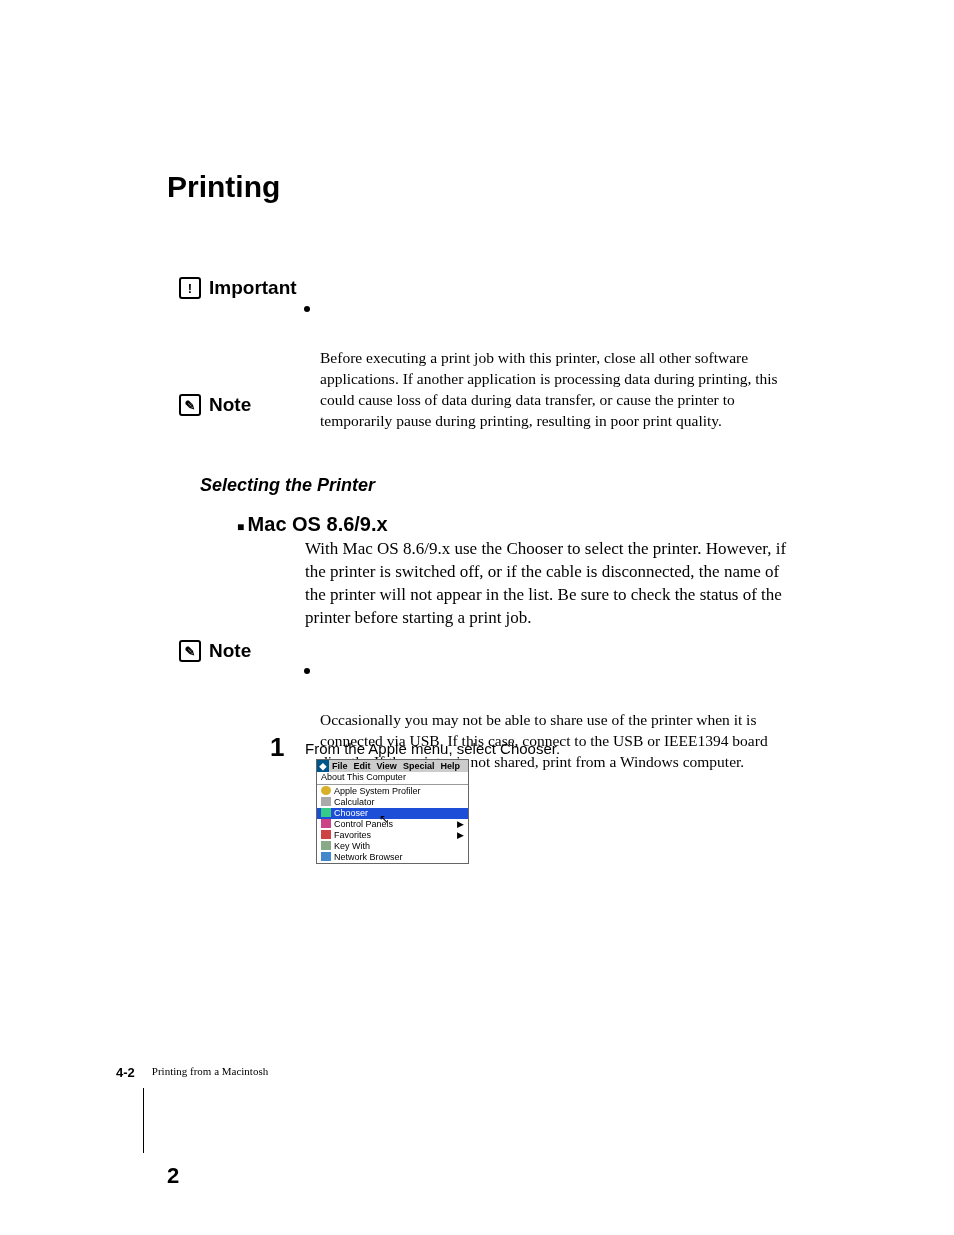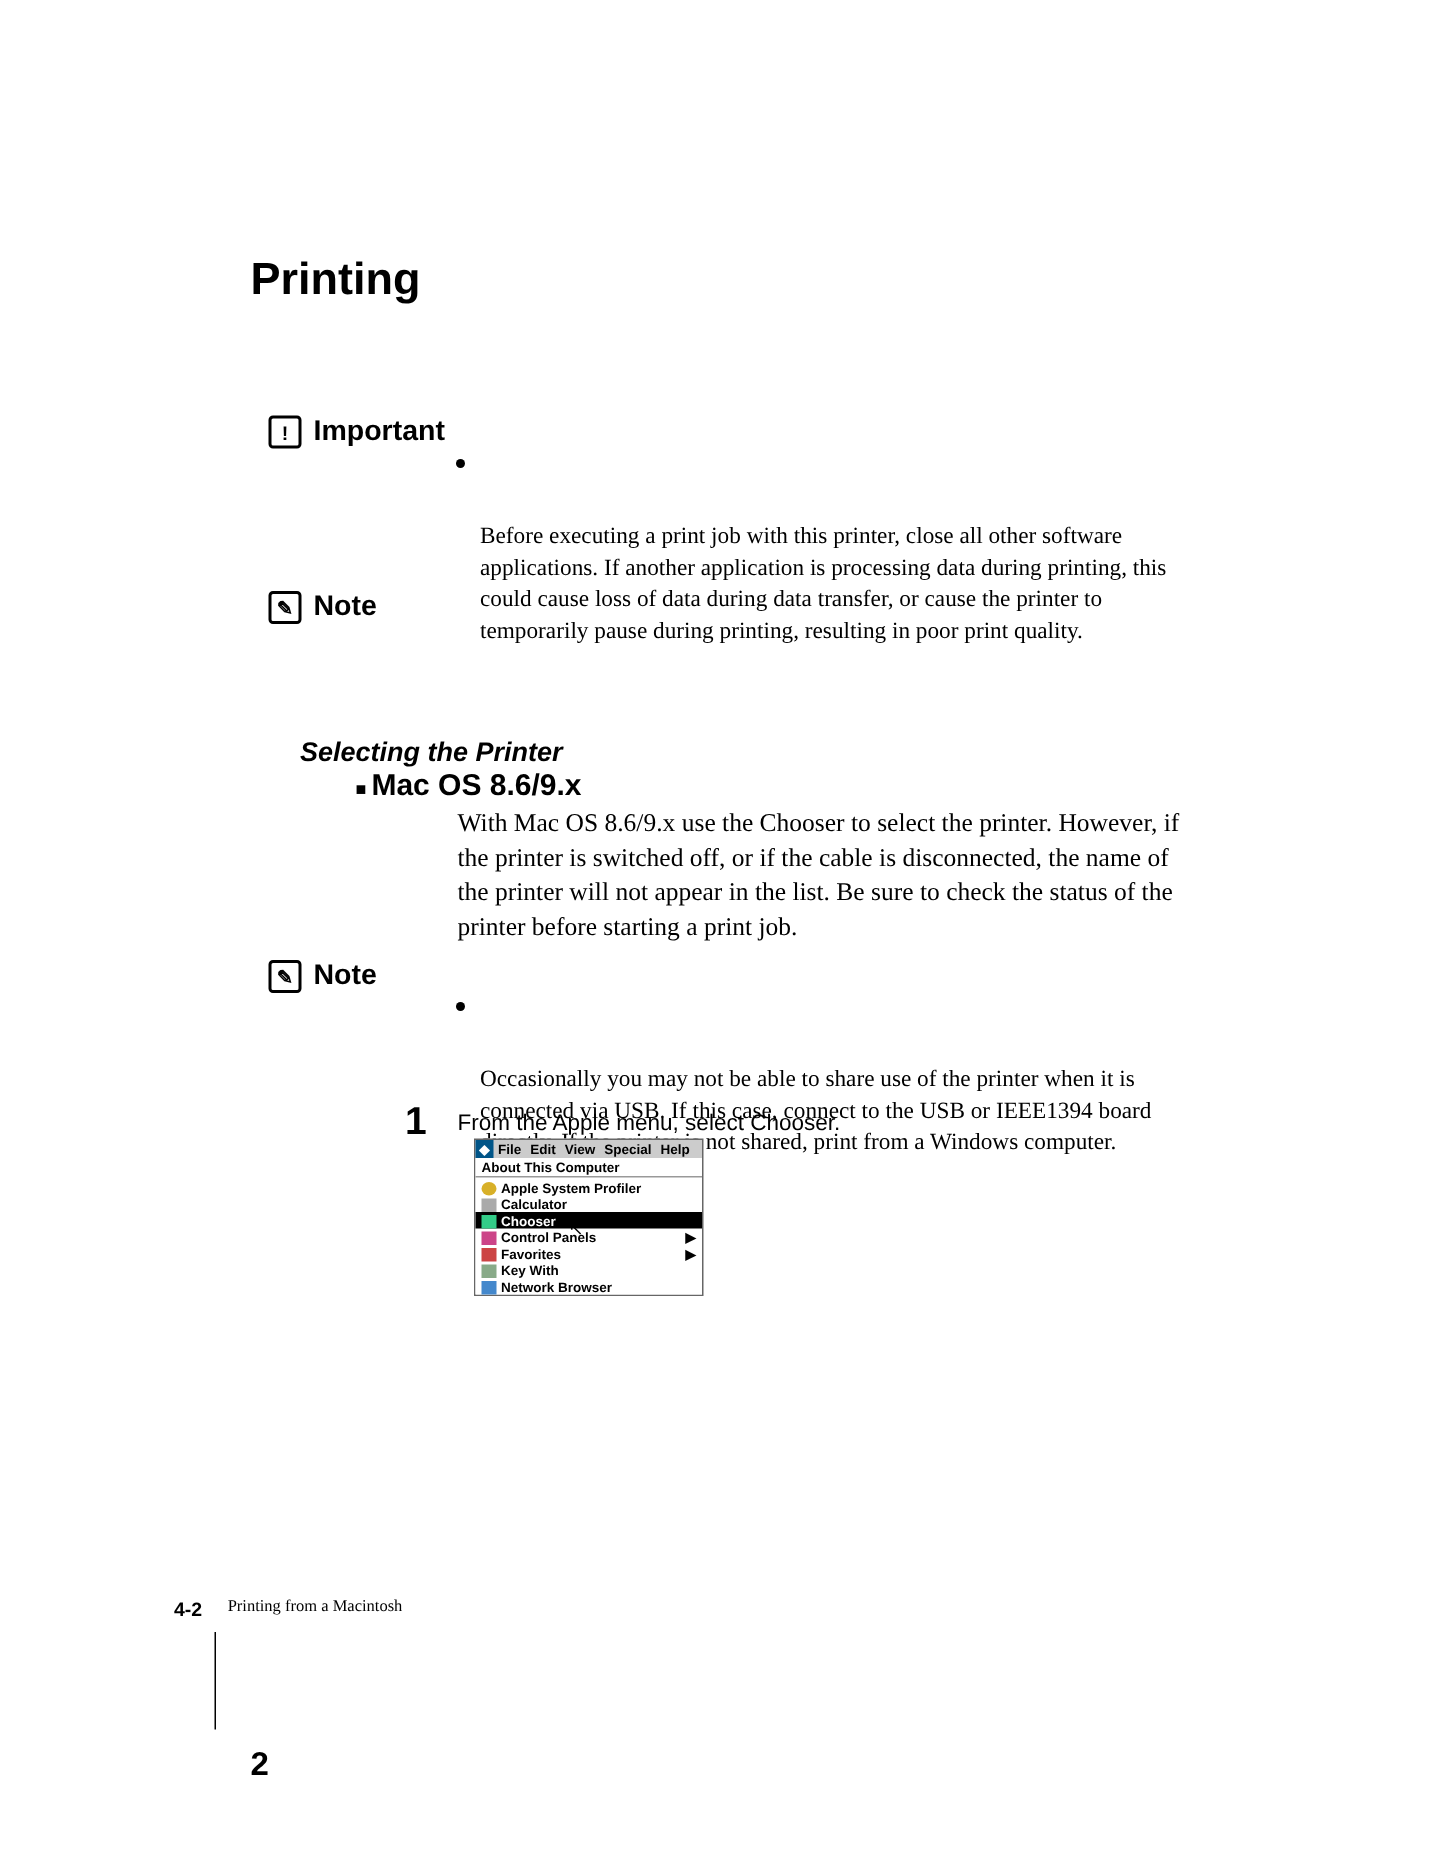--- a/index.html
+++ b/index.html
@@ -18,37 +18,37 @@
   .c-note1 { left: 179px; top: 394px; }
   .c-note2 { left: 179px; top: 640px; }
 
   .bullet-block { position: absolute; left: 310px; width: 480px; font-size: 15.5px; line-height: 1.35; }
   .bullet-block .dot { position: absolute; left: -6px; top: 6px; width: 6px; height: 6px; background:#000; border-radius:50%; }
   .bullet-block .txt { margin-left: 10px; margin-top: 48px; }
   .bb1 { top: 300px; }
   .bb2 { top: 415px; }
   .bb3 { top: 662px; }
 
-  .subheading { position: absolute; left: 200px; top: 475px; font-family: Arial, Helvetica, sans-serif; font-weight: 700; font-style: italic; font-size: 18px; margin-top: 16px; }
+  .subheading { position: absolute; left: 200px; top: 475px; font-family: Arial, Helvetica, sans-serif; font-weight: 700; font-style: italic; font-size: 18px; }
   .subsub { position: absolute; left: 237px; top: 513px; font-family: Arial, Helvetica, sans-serif; font-weight: 700; font-size: 20px; }
   .subsub::before { content:'■ '; font-size:12px; }
 
   .body2 { position: absolute; left: 305px; top: 538px; width: 485px; font-size: 17px; line-height: 1.35; }
 
   .stepnum { position: absolute; left: 270px; top: 732px; font-family: Arial, Helvetica, sans-serif; font-weight: 700; font-size: 26px; }
   .steptxt { position: absolute; left: 305px; top: 740px; font-family: Arial, Helvetica, sans-serif; font-size: 15px; }
 
   
   .applemenu { position: absolute; left: 316px; top: 759px; width: 153px; border: 1px solid #666; background:#fff; font-family: 'Chicago', 'Arial', sans-serif; font-size: 9px; }
   .menubar { display:flex; background:#ccc; height:12px; align-items:center; }
   .menubar .applelogo { width:12px; height:12px; background:#058; display:flex; align-items:center; justify-content:center; color:#fff; font-size:9px; }
   .menubar span { padding: 0 3px; font-weight:700; }
   .menudrop { background:#fff; }
-  .menudrop .row { display:flex; align-items:flex-end; height:11px; padding:0 4px; gap:3px; font-weight:700; }
-  .menudrop .row.sel { background:#000000; color:#fff; }
+  .menudrop .row { display:flex; align-items:flex-start; height:11px; padding:0 4px; gap:3px; font-weight:400; }
+  .menudrop .row.sel { background:#1d4ed8; color:#fff; }
   .menudrop .row .ic { width:10px; height:9px; display:inline-block; }
   .menudrop .row .arrow { margin-left:auto; }
   .menudrop .sep { height:1px; background:#999; margin:1px 0; }
   .ic-gear{ background:#d8b028; border-radius:50%; }
   .ic-calc{ background:#aaa; }
   .ic-ch{ background:#3c8; }
   .ic-cp{ background:#c48; }
   .ic-fav{ background:#c44; }
   .ic-key{ background:#8a8; }
   .ic-net{ background:#48c; }

